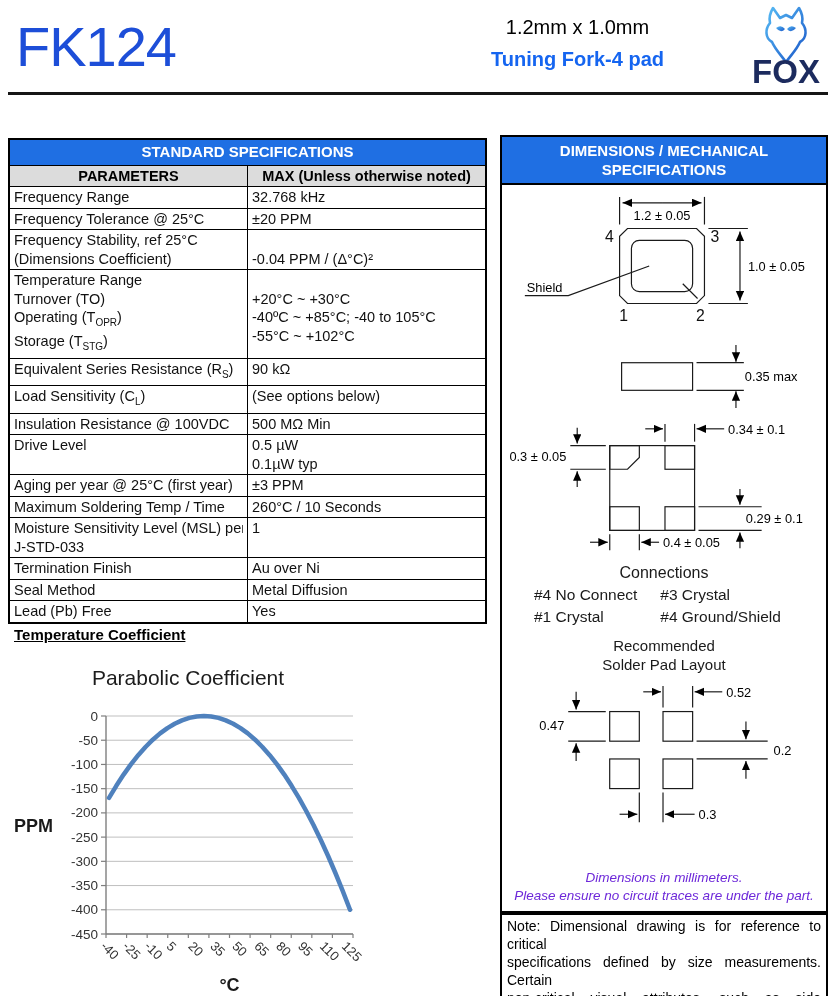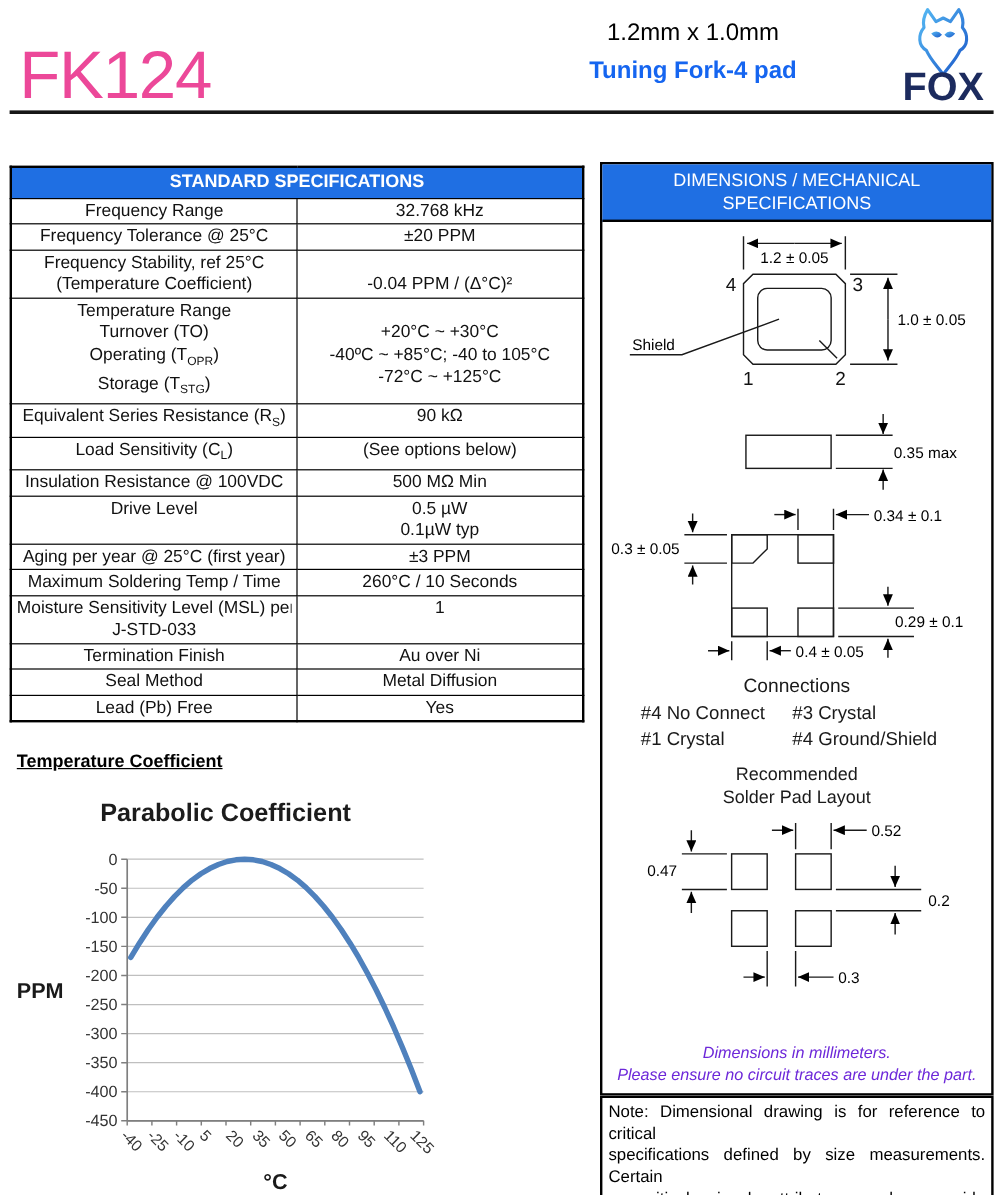--- a/index.html
+++ b/index.html
@@ -1,49 +1,49 @@
 <!DOCTYPE html>
 <html><head>
 <meta charset="utf-8">
 <style>
   html,body{margin:0;padding:0;}
   body{
     width:836px;height:996px;position:relative;background:#fff;
     font-family:"Liberation Sans",sans-serif;color:#111;overflow:hidden;
   }
   
-  .part-number{position:absolute;left:16px;top:14px;font-size:56px;font-weight:400;letter-spacing:-1px;color:#ec4899;margin-top:16px;}
+  .part-number{position:absolute;left:16px;top:14px;font-size:56px;font-weight:400;letter-spacing:-1px;color:#1d4ed8;}
   .size-block{position:absolute;left:455px;top:16px;width:245px;text-align:center;}
   .size-line{font-size:20px;font-weight:normal;color:#000;}
   .type-line{font-size:20px;font-weight:bold;color:#1565f0;margin-top:9px;}
   .logo{position:absolute;left:742px;top:4px;}
   .header-rule{position:absolute;left:8px;top:92px;width:820px;height:3px;background:#161616;}
 
   
   .spec-table-wrap{position:absolute;left:8px;top:138px;width:479px;}
   table.spec{border-collapse:collapse;width:479px;table-layout:fixed;border:2px solid #000;}
-  table.spec td,table.spec th{border:1px solid #000;padding:1px 4px;font-size:14.5px;line-height:18.5px;vertical-align:top;text-align:center;}
+  table.spec td,table.spec th{border:1px solid #000;padding:1px 4px;font-size:14.5px;line-height:18.5px;vertical-align:top;text-align:left;}
   td.c1{width:250px;}
   tr.title-row th{background:#1f6fe3;color:#fff;font-size:15px;font-weight:bold;text-align:center;padding:3px 0;}
   tr.head-row th{background:#dcdcdc;color:#000;font-weight:bold;text-align:center;}
   .cell-line{white-space:nowrap;overflow:hidden;}
   sub{font-size:10px;}
 
   
   .tc-heading{position:absolute;left:14px;top:626px;font-size:15px;font-weight:bold;text-decoration:underline;color:#000;}
-  .chart-title{position:absolute;left:8px;top:666px;width:360px;text-align:center;font-size:21px;font-weight:bold;color:#1c1c1c;}
+  .chart-title{position:absolute;left:8px;top:666px;width:360px;text-align:center;font-size:21px;font-weight:normal;color:#1c1c1c;}
   #chart-svg{position:absolute;left:8px;top:702px;}
   .ytick{font-size:13.5px;fill:#333;}
   .xtick{font-size:13px;fill:#333;}
   .axis-label{font-size:18px;font-weight:bold;fill:#1a1a1a;}
 
   
   .dim-panel{position:absolute;left:500px;top:135px;width:328px;height:778px;box-sizing:border-box;
     border:2px solid #000;display:flex;flex-direction:column;align-items:center;background:#fff;}
-  .dim-header{width:100%;background:#1f6fe3;color:#fff;font-weight:normal;font-size:15px;text-align:center;
+  .dim-header{width:100%;background:#1f6fe3;color:#fff;font-weight:bold;font-size:15px;text-align:center;
     padding:4px 0;line-height:19px;border-bottom:2px solid #000;box-sizing:border-box;}
   .drawing{display:block;margin-top:4px;}
   .draw-line{stroke:#1a1a1a;stroke-width:1.2;fill:none;}
   .dim{font-size:13px;fill:#000;}
   .pin{font-size:16px;fill:#111;}
   .connections{width:100%;margin-top:4px;text-align:center;}
   .conn-title{font-size:16px;color:#1a1a1a;}
   .conn-grid{display:grid;grid-template-columns:47% 53%;margin-top:2px;}
   .conn-item{font-size:15.5px;text-align:left;line-height:22px;color:#1a1a1a;}
   .conn-item.left{padding-left:32px;}
@@ -85,20 +85,24 @@
 </div>
 
 <div class="header-rule"></div>
 
 <div class="spec-table-wrap">
   <table class="spec">
     <thead>
       <tr class="title-row">
         <th colspan="2">STANDARD SPECIFICATIONS</th>
       </tr>
+      <tr class="head-row">
+        <th class="c1">PARAMETERS</th>
+        <th>MAX (Unless otherwise noted)</th>
+      </tr>
     </thead>
     <tbody>
         <tr>
           <td class="c1">
             <div class="cell-line">Frequency Range</div>
           </td>
           <td>
             <div class="cell-line">32.768 kHz</div>
           </td>
         </tr>
@@ -106,39 +110,39 @@
           <td class="c1">
             <div class="cell-line">Frequency Tolerance @ 25°C</div>
           </td>
           <td>
             <div class="cell-line">±20 PPM</div>
           </td>
         </tr>
         <tr>
           <td class="c1">
             <div class="cell-line">Frequency Stability, ref 25°C</div>
-            <div class="cell-line">(Temperature Coefficient)</div>
+            <div class="cell-line">(Dimensions Coefficient)</div>
           </td>
           <td>
             <div class="cell-line">&nbsp;</div>
             <div class="cell-line">-0.04 PPM / (Δ°C)²</div>
           </td>
         </tr>
         <tr>
           <td class="c1">
             <div class="cell-line">Temperature Range</div>
             <div class="cell-line">Turnover  (TO)</div>
             <div class="cell-line"><span>Operating (T</span><sub>OPR</sub><span>)</span></div>
             <div class="cell-line"><span>Storage (T</span><sub>STG</sub><span>)</span></div>
           </td>
           <td>
             <div class="cell-line">&nbsp;</div>
             <div class="cell-line">+20°C ~ +30°C</div>
             <div class="cell-line">-40ºC ~ +85°C; -40 to 105°C</div>
-            <div class="cell-line">-72°C ~ +125°C</div>
+            <div class="cell-line">-55°C ~ +102°C</div>
           </td>
         </tr>
         <tr>
           <td class="c1">
             <div class="cell-line"><span>Equivalent Series Resistance (R</span><sub>S</sub><span>)</span></div>
           </td>
           <td>
             <div class="cell-line">90 kΩ</div>
           </td>
         </tr>

